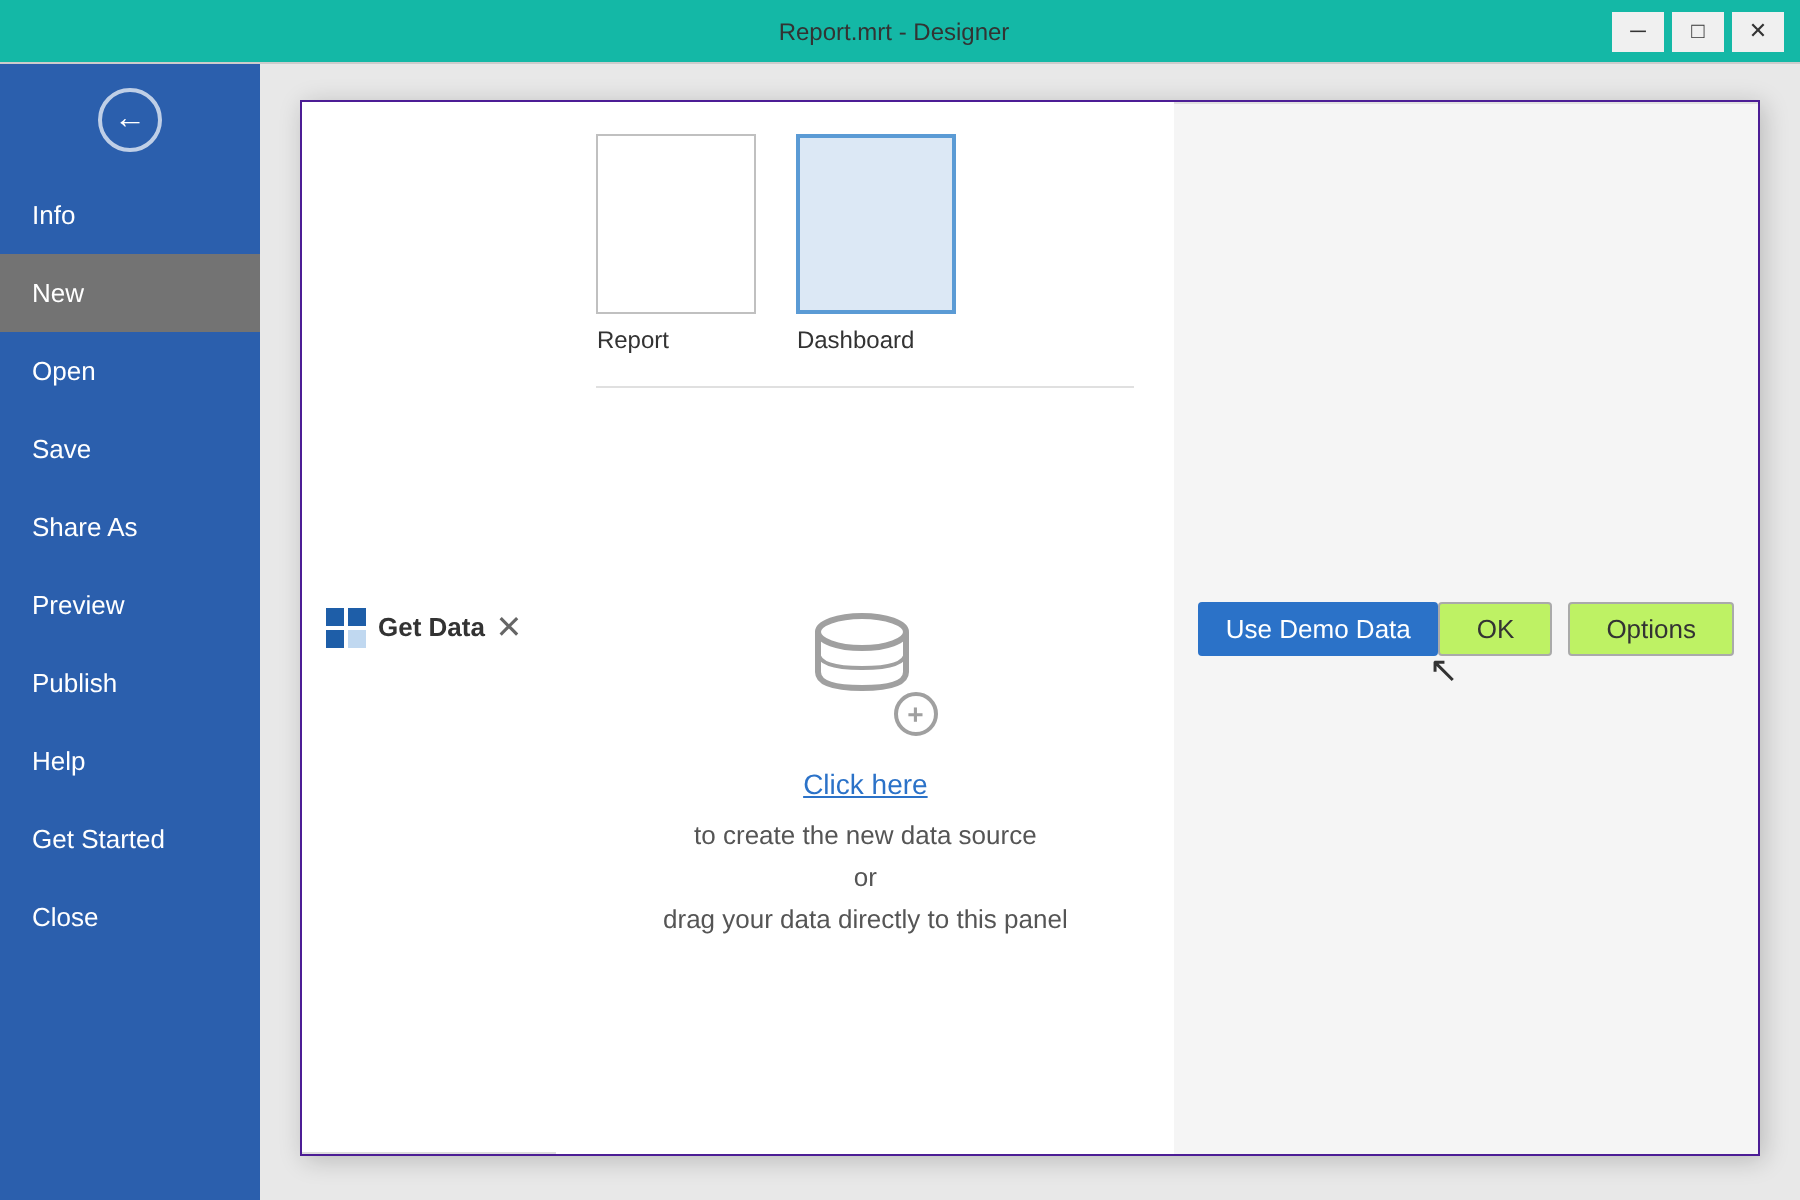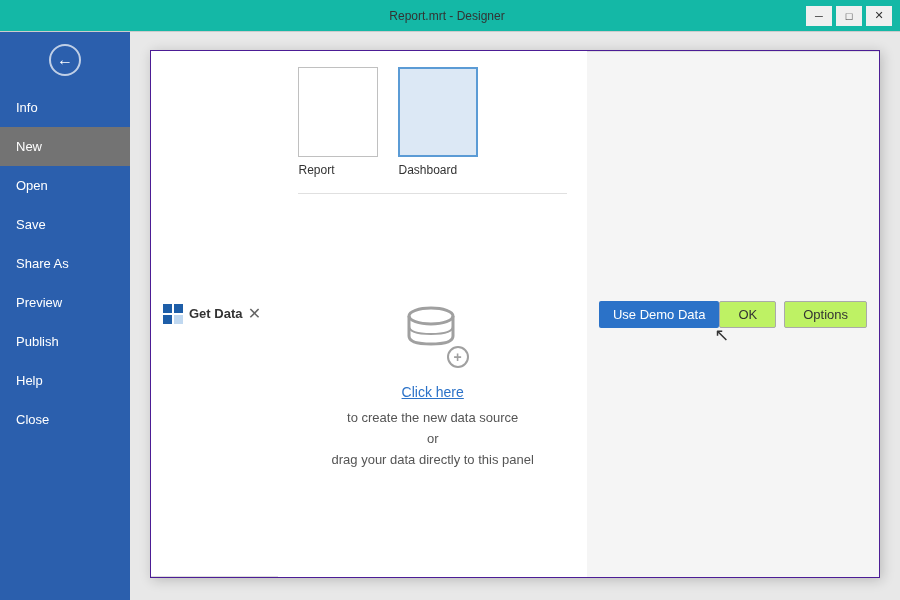--- a/index.html
+++ b/index.html
@@ -299,20 +299,23 @@
       <span>Share As</span>
     </div>
     <div class="sidebar-item">
       <span>Preview</span>
     </div>
     <div class="sidebar-item">
       <span>Publish</span>
     </div>
     <div class="sidebar-item">
       <span>Help</span>
+    </div>
+    <div class="sidebar-item">
+      <span>Get Started</span>
     </div>
     <div class="sidebar-item">
       <span>Close</span>
     </div>
   </div>
 
   <div class="content-area">
     <div class="dialog-overlay">
       <div class="dialog">
 

